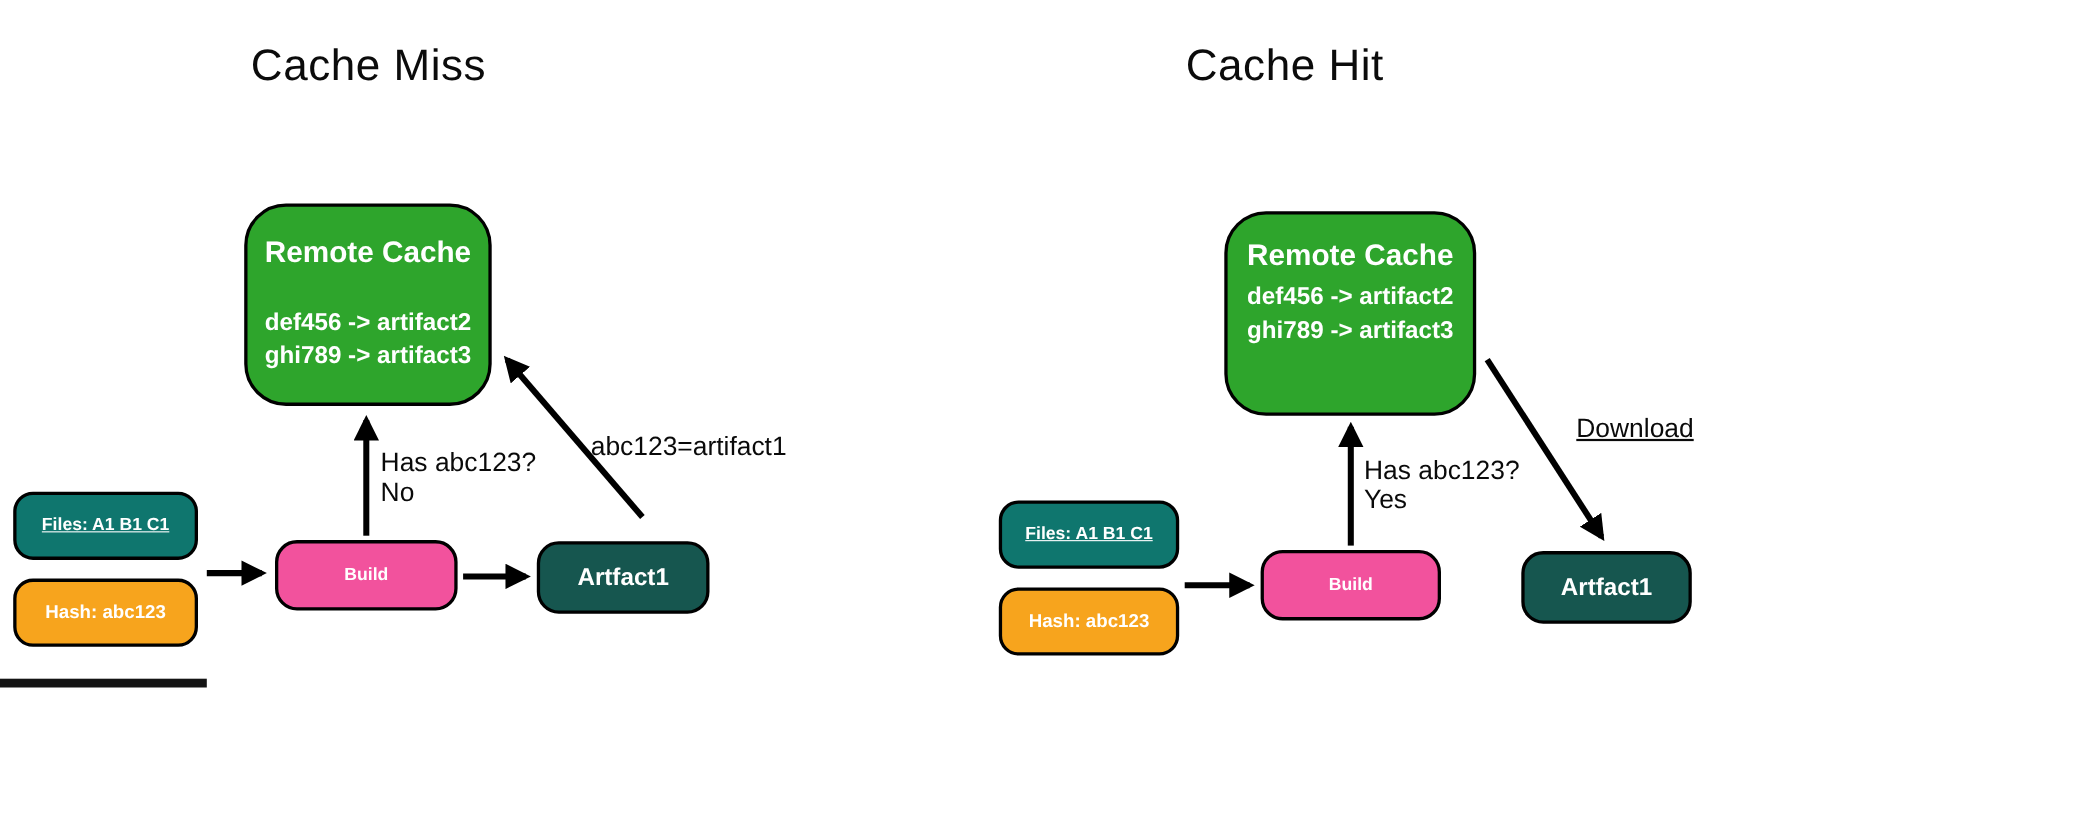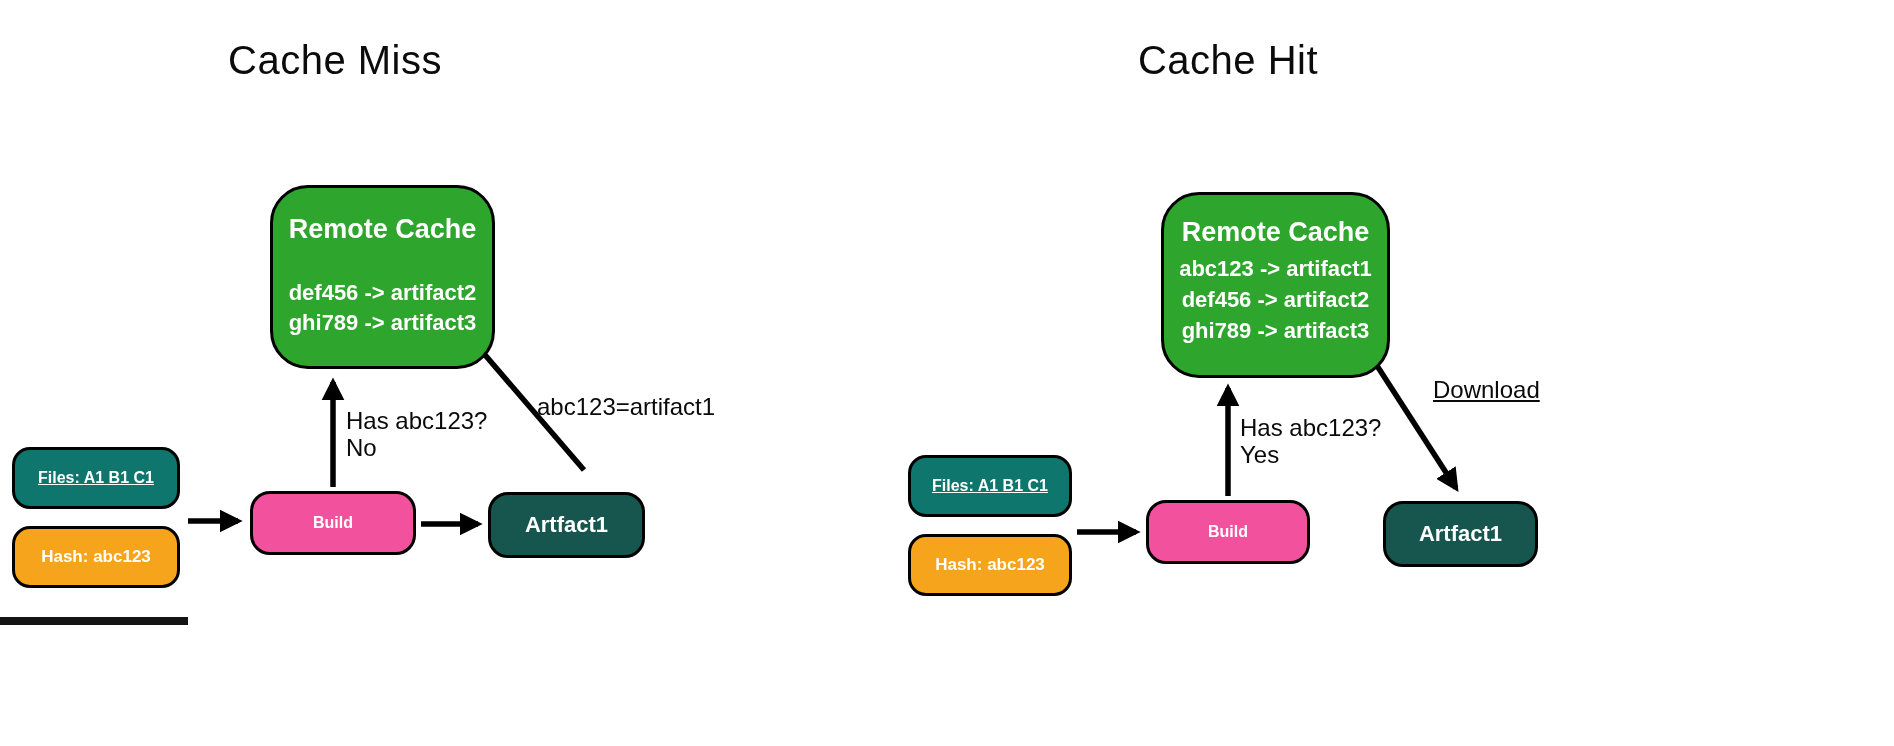--- a/index.html
+++ b/index.html
@@ -33,21 +33,20 @@
     align-items: center;
     justify-content: center;
     text-align: center;
   }
   .remote-cache {
     background: #2EA52C;
     border-radius: 38px;
     flex-direction: column;
     justify-content: flex-start;
     align-items: center;
-    margin-left: 48px;
   }
   .rc-title {
     font-size: 27px;
     font-weight: bold;
     color: #ffffff;
     line-height: 30px;
   }
   .rc-entries {
     font-size: 22px;
     font-weight: bold;
@@ -147,26 +146,25 @@
 
     <div class="edge-label" style="left:346px; top:407px;">
       <div>Has abc123?</div>
       <div>No</div>
     </div>
 
     <div class="edge-label" style="left:537px; top:369px;margin-top:24px;">abc123=artifact1</div>
   </div>
 
   <div>
-    <div class="diagram-title" style="left:1060px; top:38px; width:336px;">Cache Hit</div>
+    <div class="diagram-title" style="left:1000px; top:38px; width:336px;">Cache Hit</div>
 
     <div class="node remote-cache rc-hit" style="left:1113px; top:192px; width:229px; height:186px;">
       <div class="rc-title">Remote Cache</div>
       <div class="rc-entries">
-        <div>abc123 -&gt; artifact1</div>
         <div>def456 -&gt; artifact2</div>
         <div>ghi789 -&gt; artifact3</div>
       </div>
     </div>
 
     <div class="node files-box" style="left:908px; top:455px; width:164px; height:62px;">Files: A1 B1 C1</div>
 
     <div class="node hash-box" style="left:908px; top:534px; width:164px; height:62px;">Hash: abc123</div>
 
     <div class="node build-box" style="left:1146px; top:500px; width:164px; height:64px;">Build</div>

